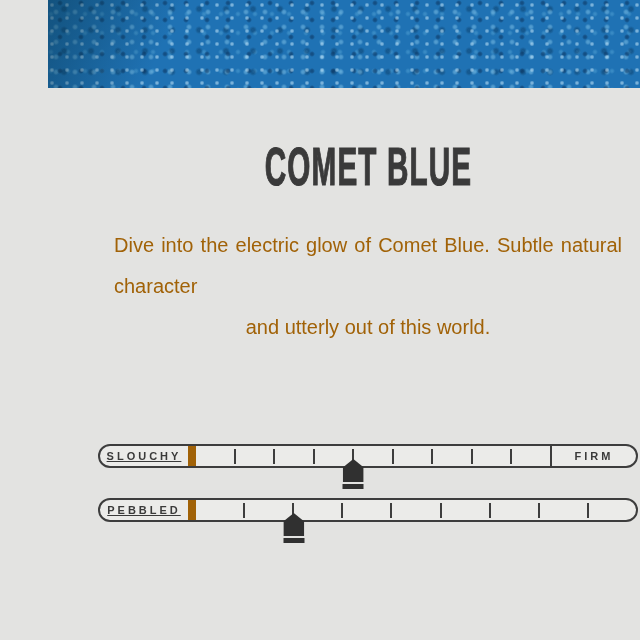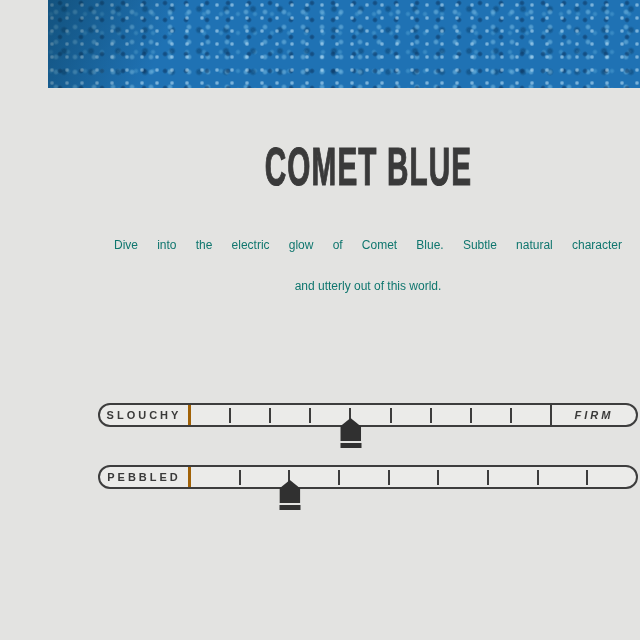--- a/index.html
+++ b/index.html
@@ -34,42 +34,42 @@
   .title {
     font-size: 54px; font-weight: bold; color: #3a3a3a;
     letter-spacing: 2px; white-space: nowrap;
     transform: scaleX(0.55); transform-origin: 50% 50%;
     -webkit-text-stroke: 1.2px #3a3a3a;
   }
 
   
   .para {
     width: 508px; margin: 38px auto 0 auto;
-    font-size: 12px; color: #0f766e;
+    font-size: 20px; color: #a16207;
   }
   .para .line { line-height: 41px; }
   .para .just { text-align: justify; text-align-last: justify; }
   .para .center { text-align: right; text-align-last: center; }
 
   
   .slider {
     width: 540px; height: 24px; margin: 96px auto 0 auto;
     box-sizing: border-box;
     border: 2px solid #3d3d3d; border-radius: 13px;
     background: rgba(255,255,255,0.28);
     display: flex; position: relative;
   }
-  .slider.s2 { margin-top: 38px; }
+  .slider.s2 { margin-top: 30px; }
   .slabel {
     display: flex; align-items: center; justify-content: center;
     font-size: 11px; font-weight: bold; letter-spacing: 3px;
     color: #3a3a3a; flex-shrink: 0; white-space: nowrap;
   }
-  .slabel.left  { width: 88px; border-right: 3px solid #a16207; }
-  .slabel.right { width: 84px; border-left: 2px solid #3d3d3d; font-style: italic; }
+  .slabel.left  { width: 88px; border-right: 8px solid #a16207; text-decoration: underline; }
+  .slabel.right { width: 84px; border-left: 2px solid #3d3d3d; }
   .track {
     flex: 1; position: relative;
     display: flex; justify-content: space-evenly; align-items: center;
   }
   .tick { width: 2px; height: 15px; background: #3d3d3d; }
   .marker {
     position: absolute; top: 13px; width: 21px;
     transform: translateX(-50%);
   }
   .m-pent {

